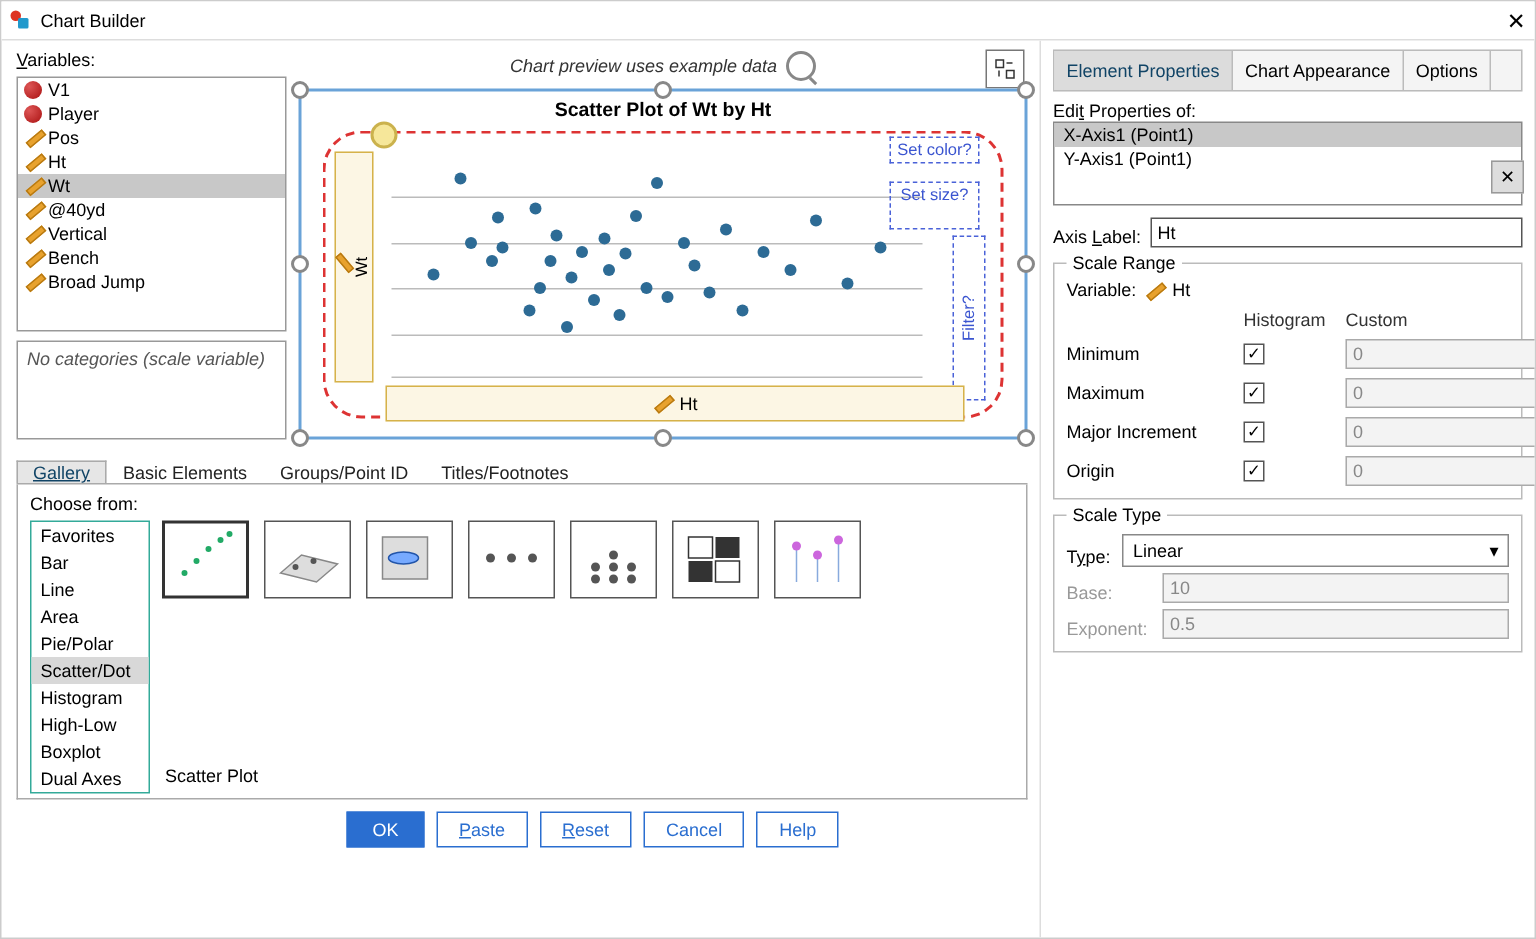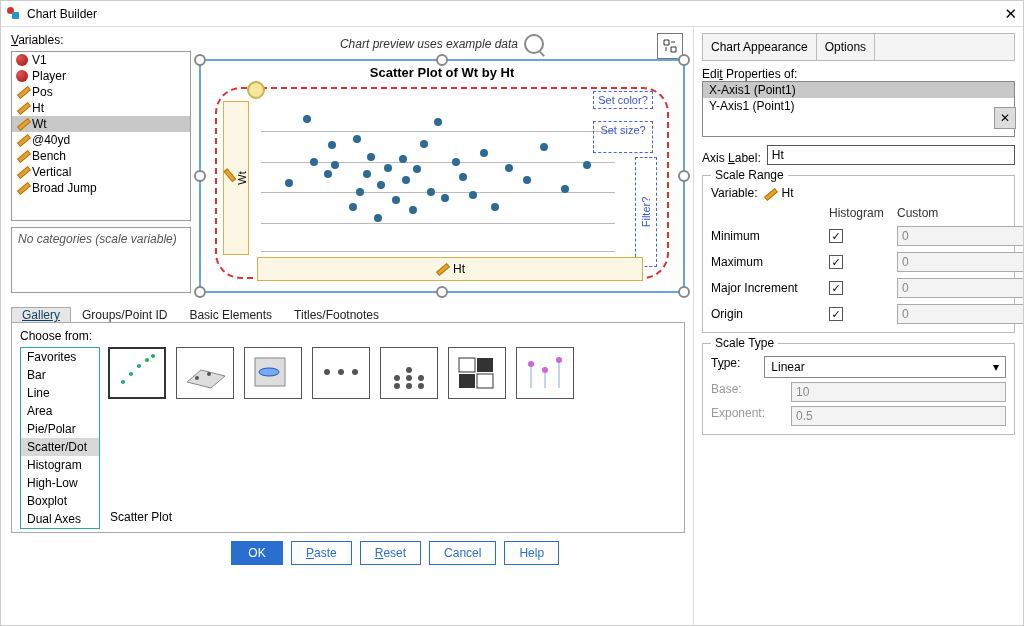--- a/index.html
+++ b/index.html
@@ -88,21 +88,21 @@
   .prop-del{position:absolute;right:-1px;top:26px;width:22px;height:22px;border:1px solid #999;background:#ddd;display:flex;align-items:center;justify-content:center;}
   .field-row{display:flex;align-items:flex-end;gap:6px;margin-top:8px;}
   .field-row input[type=text]{flex:1;border:1px solid #555;padding:2px 4px;height:20px;}
   .group{border:1px solid #bbb;margin-top:10px;padding:8px;position:relative;}
   .group .legend{position:absolute;top:-8px;left:8px;background:#fff;padding:0 4px;}
   .scale-grid{display:grid;grid-template-columns:110px 60px 1fr;gap:6px 8px;align-items:center;margin-top:4px;}
   .scale-grid .hdr{color:#333;}
   .chk{width:14px;height:14px;border:1px solid #555;display:inline-flex;align-items:center;justify-content:center;}
   .chk::after{content:"✓";font-size:11px;line-height:1;}
   .num-in{border:1px solid #aaa;background:#f3f3f3;color:#888;padding:2px 4px;height:20px;}
-  .sel-row{display:flex;align-items:flex-start;gap:24px;margin-top:4px;}
+  .sel-row{display:flex;align-items:flex-end;gap:8px;margin-top:4px;}
   .select{flex:1;border:1px solid #888;padding:2px 6px;height:22px;display:flex;justify-content:space-between;align-items:center;background:#fff;}
   .disabled-lbl{color:#999;}
 </style>
 </head>
 <body>
 
 <div class="window">
   <div class="titlebar">
     <span class="app-icon"></span>
     <span class="title">Chart Builder</span>
@@ -135,25 +135,25 @@
               <div class="var-item sel">
                 <span class="icon-scale"></span>
                 <span>Wt</span>
               </div>
               <div class="var-item">
                 <span class="icon-scale"></span>
                 <span>@40yd</span>
               </div>
               <div class="var-item">
                 <span class="icon-scale"></span>
+                <span>Vertical</span>
+              </div>
+              <div class="var-item">
+                <span class="icon-scale"></span>
                 <span>Bench</span>
-              </div>
-              <div class="var-item">
-                <span class="icon-scale"></span>
-                <span>Vertical</span>
               </div>
               <div class="var-item">
                 <span class="icon-scale"></span>
                 <span>Broad Jump</span>
               </div>
             </div>
           <div class="no-cat">No categories (scale variable)</div>
         </div>
 
         <div class="preview-col">
@@ -231,22 +231,22 @@
             <span class="drop-handle dh-ml"></span>
             <span class="drop-handle dh-mr"></span>
             <span class="drop-handle dh-mt"></span>
             <span class="drop-handle dh-mb"></span>
           </div>
         </div>
       </div>
 
       <div class="mid-tabs" id="mid-tabs">
           <div class="tab active">Gallery</div>
+          <div class="tab">Basic Elements</div>
           <div class="tab">Groups/Point ID</div>
-          <div class="tab">Basic Elements</div>
           <div class="tab">Titles/Footnotes</div>
         </div>
       <div class="gallery-box">
         <div class="choose-col">
           <div class="choose-label"><span class="u">C</span>hoose from:</div>
           <div class="choose-list" id="choose-list">
               <div class="opt">Favorites</div>
               <div class="opt">Bar</div>
               <div class="opt">Line</div>
               <div class="opt">Area</div>
@@ -327,20 +327,21 @@
         <div class="btn primary">OK</div>
         <div class="btn"><span class="u">P</span>aste</div>
         <div class="btn"><span class="u">R</span>eset</div>
         <div class="btn">Cancel</div>
         <div class="btn">Help</div>
       </div>
     </div>
 
     <div class="right">
       <div class="r-tabs" id="r-tabs">
+          <div class="rtab active">Element Properties</div>
           <div class="rtab">Chart Appearance</div>
           <div class="rtab">Options</div>
         </div>
       <div class="edit-label">Edi<span style="text-decoration:underline">t</span> Properties of:</div>
       <div style="position:relative;">
         <div class="prop-list" id="prop-list">
             <div class="row sel">X-Axis1 (Point1)</div>
             <div class="row">Y-Axis1 (Point1)</div>
           </div>
         <div class="prop-del">✕</div>

